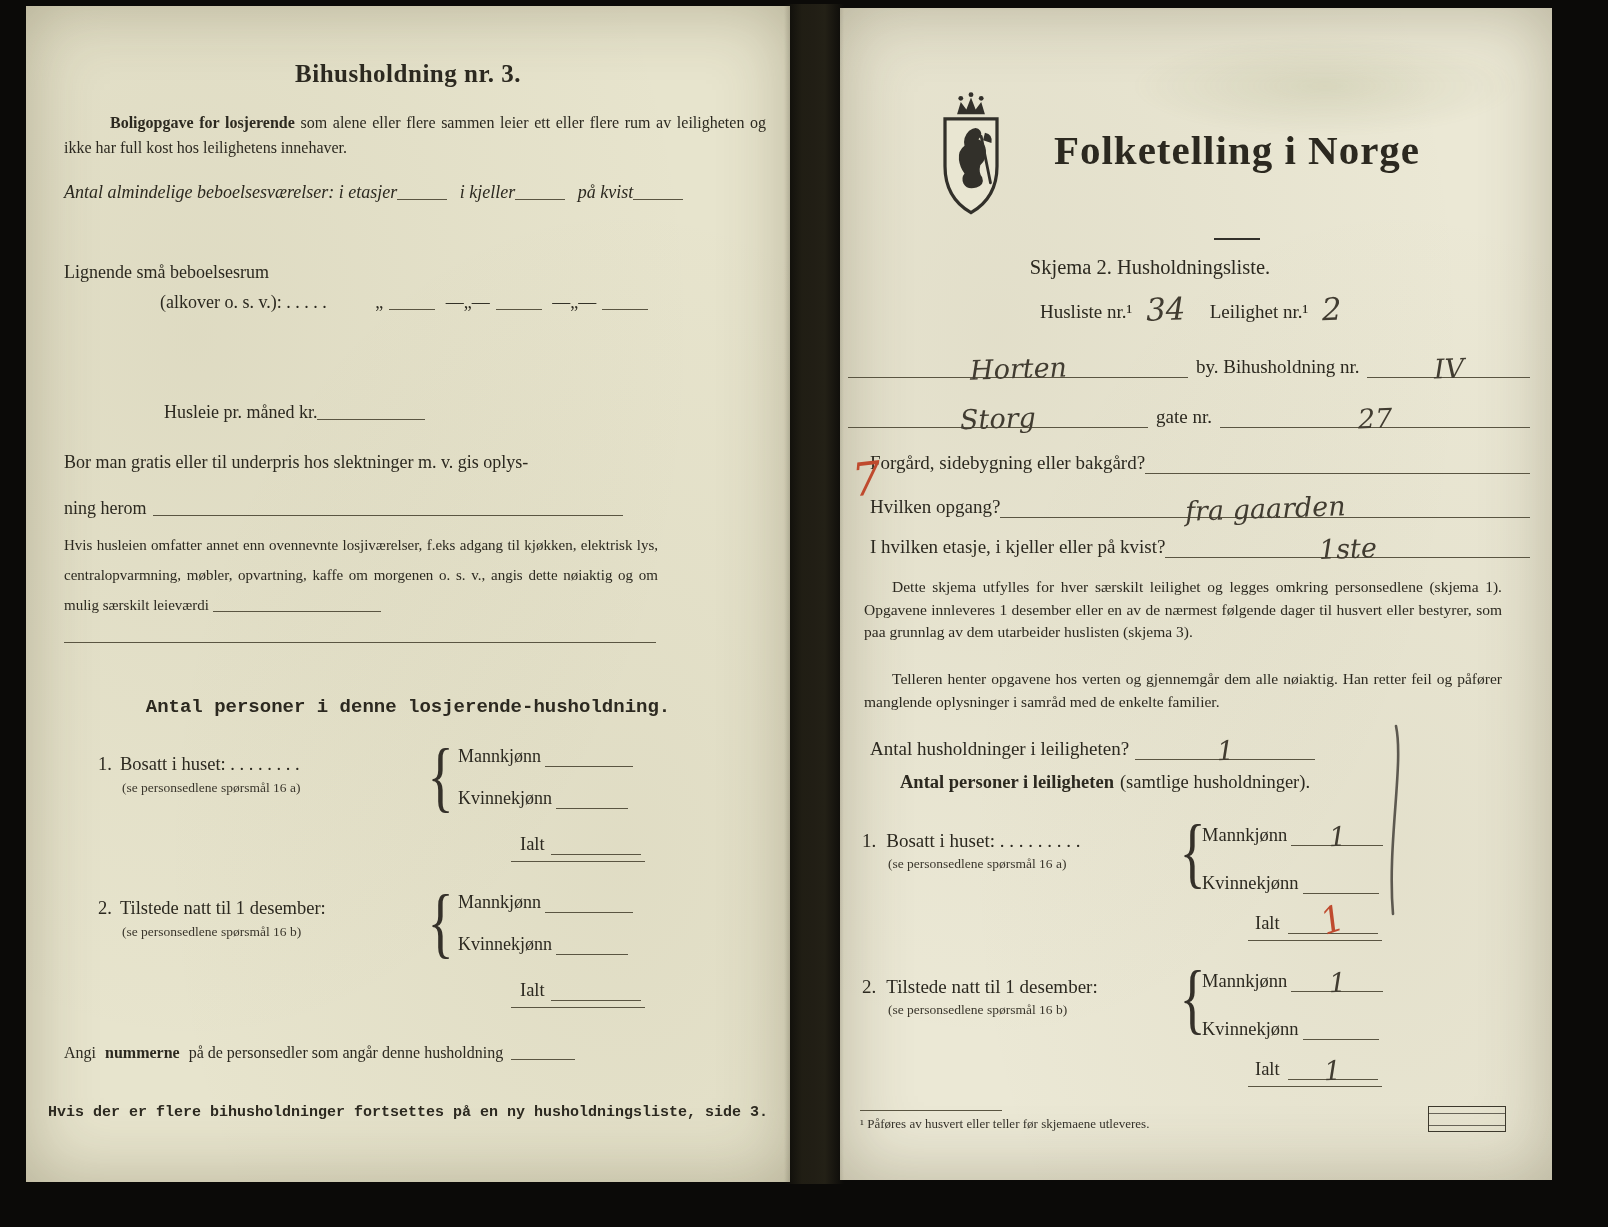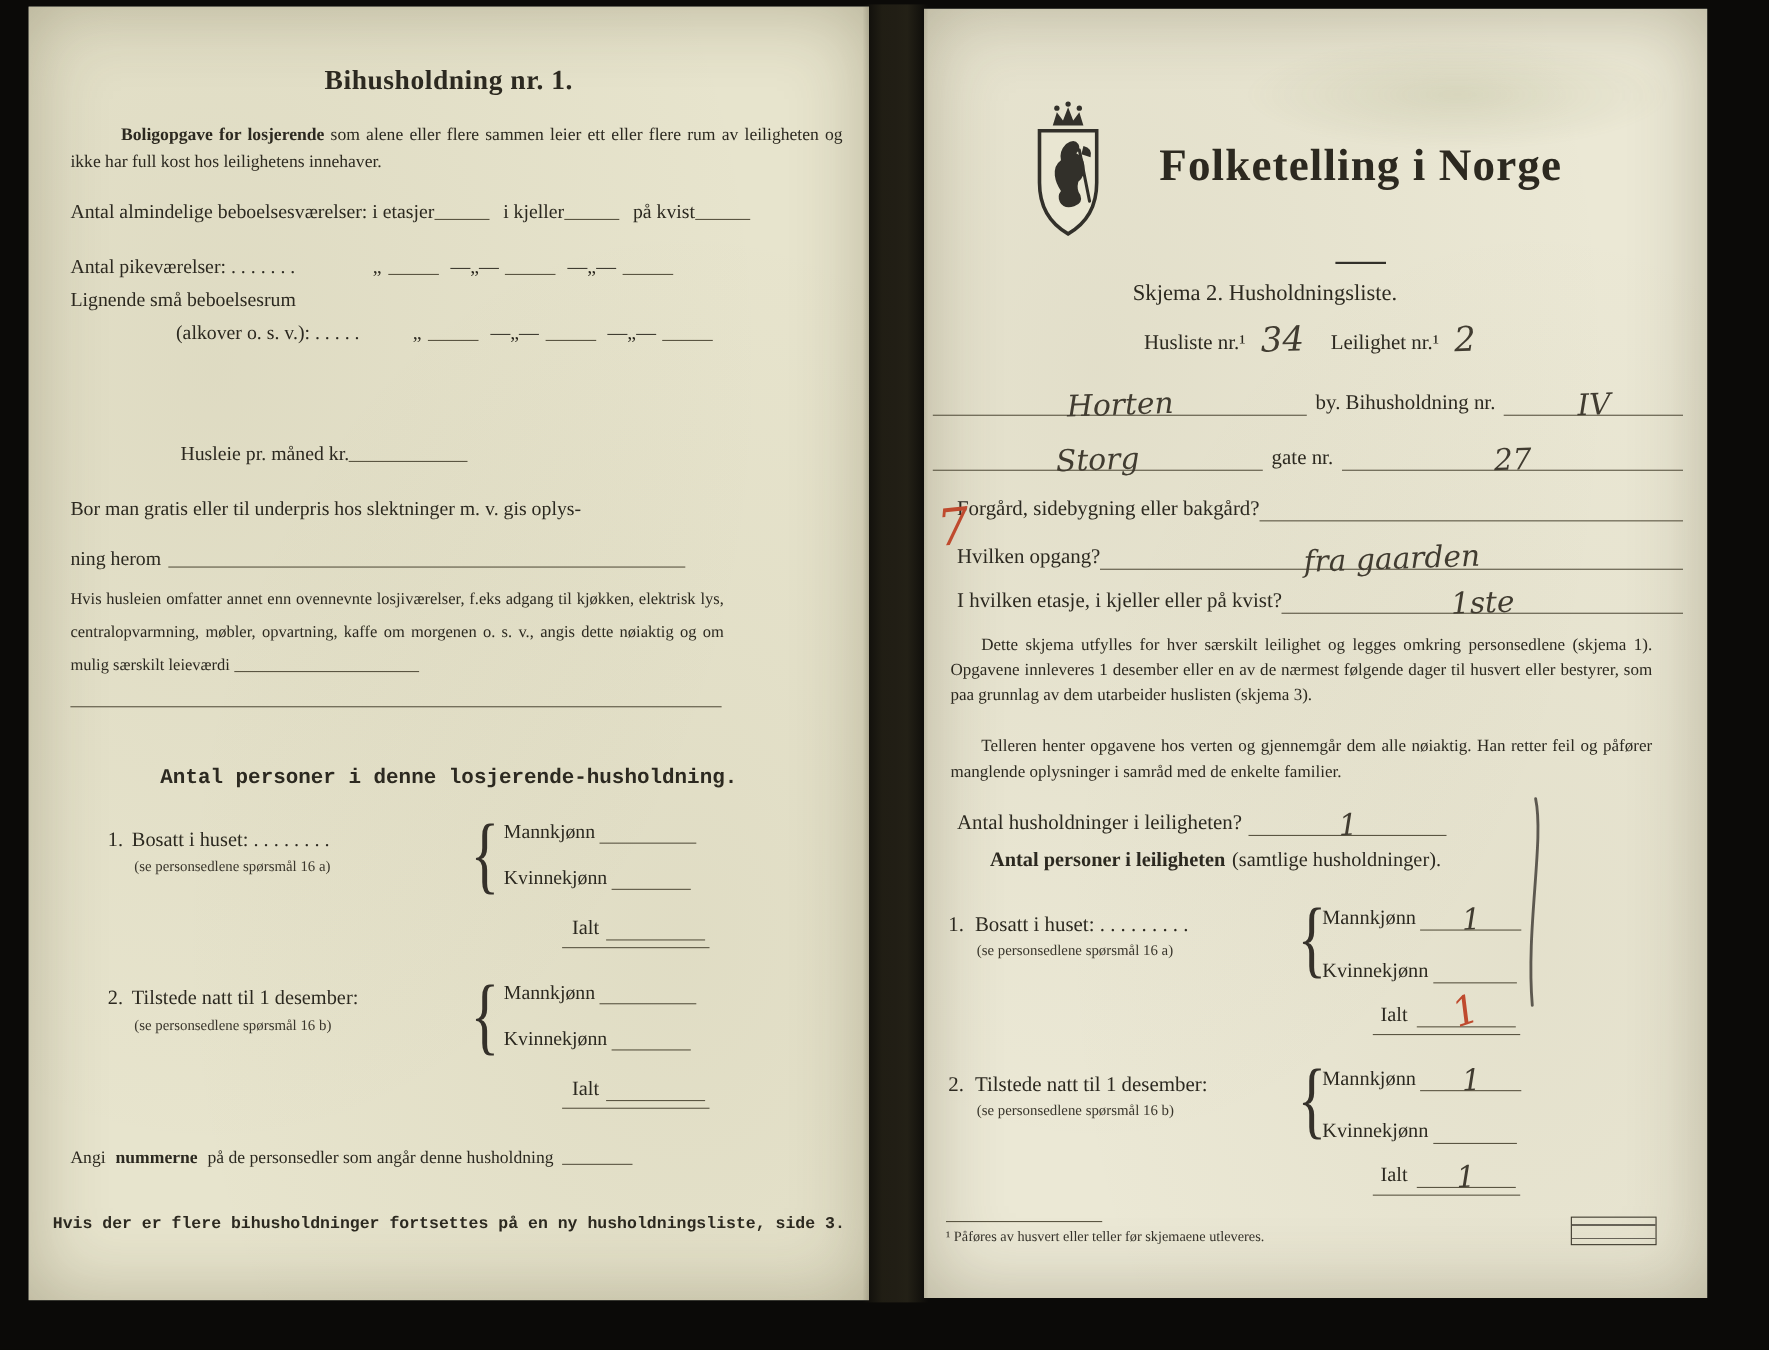--- a/index.html
+++ b/index.html
@@ -84,36 +84,30 @@
   .stroke-svg{position:absolute;left:538px;top:714px;width:30px;height:196px;}
   .ml{margin-left:8px;}
 </style>
 </head>
 <body>
 
 <div class="scan">
 
   <div class="page left">
 
-    <h2 class="lp-title">Bihusholdning nr. 1.</h2>
+    <h2 class="lp-title">Bihusholdning nr. 3.</h2>
 
     <p class="lp-intro"><b class="b">Boligopgave for losjerende</b> <span>som alene eller flere sammen leier ett eller flere rum av leiligheten og ikke har full kost hos leilighetens innehaver.</span></p>
 
-    <div class="lrow" style="top:176px;left:38px;">
+    <div class="lrow" style="top:176px;left:38px;font-style:italic;">
       <span>Antal almindelige beboelsesværelser: i etasjer</span><span class="blank" style="width:50px;"></span>
       <span class="ml">i kjeller</span><span class="blank" style="width:50px;"></span>
       <span class="ml">på kvist</span><span class="blank" style="width:50px;"></span>
     </div>
 
-    <div class="lrow" style="top:226px;left:38px;">
-      <span>Antal pikeværelser: . . . . . . .</span>
-      <span class="ditto" style="margin-left:66px;">„</span><span class="blank" style="width:46px;"></span>
-      <span class="ditto">—„—</span><span class="blank" style="width:46px;"></span>
-      <span class="ditto">—„—</span><span class="blank" style="width:46px;"></span>
-    </div>
 
     <div class="lrow" style="top:256px;left:38px;">
       <span>Lignende små beboelsesrum</span>
     </div>
 
     <div class="lrow" style="top:286px;left:134px;">
       <span>(alkover o. s. v.): . . . . .</span>
       <span class="ditto" style="margin-left:44px;">„</span><span class="blank" style="width:46px;"></span>
       <span class="ditto">—„—</span><span class="blank" style="width:46px;"></span>
       <span class="ditto">—„—</span><span class="blank" style="width:46px;"></span>

